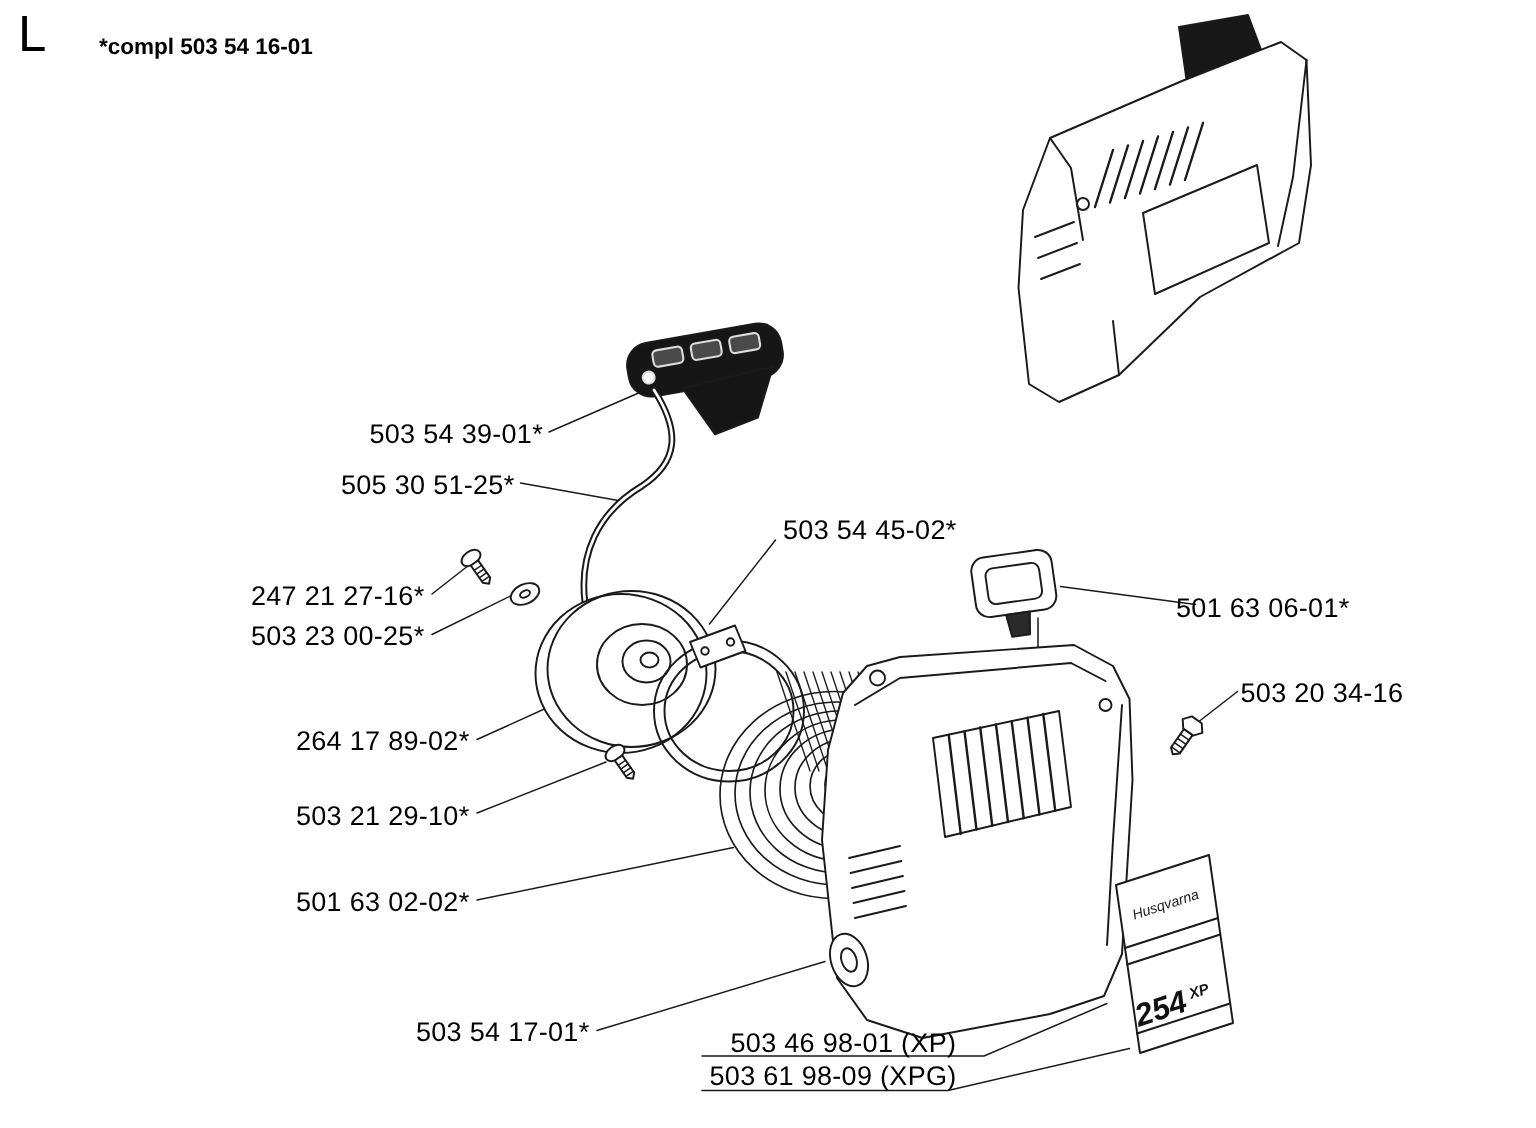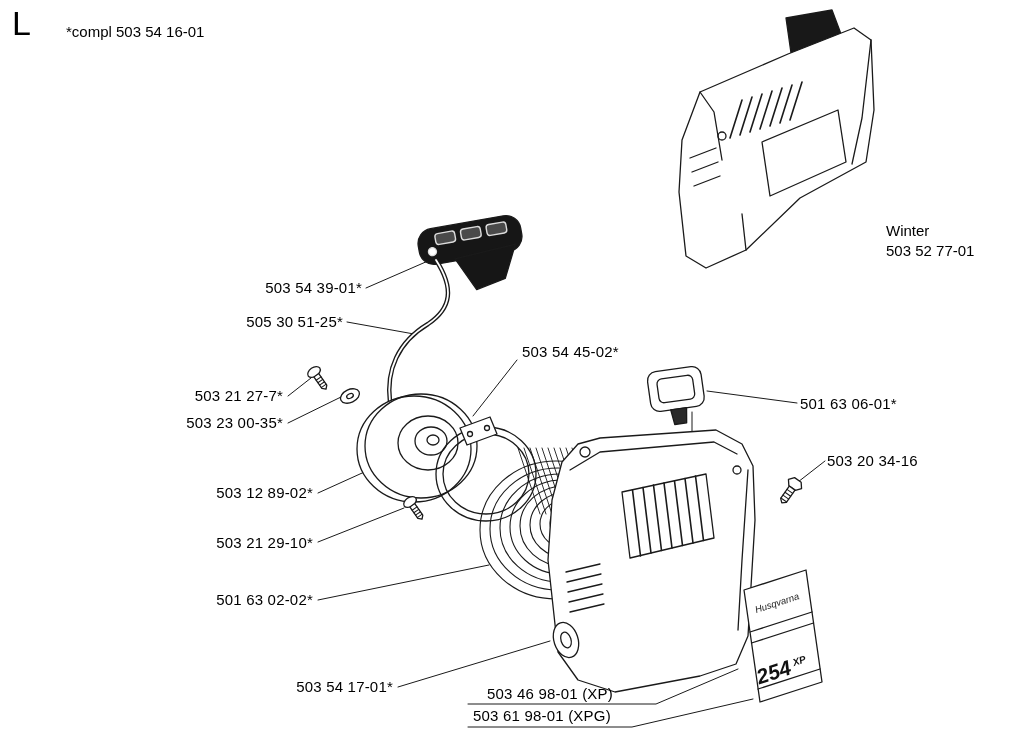--- a/index.html
+++ b/index.html
@@ -1,21 +1,21 @@
 <!DOCTYPE html>
 <html><head>
 <meta charset="utf-8">
 <style>
   html,body{margin:0;padding:0;background:#fff;}
   .page{position:relative;width:1024px;height:752px;background:#ffffff;
         font-family:"Liberation Sans",sans-serif;color:#000;overflow:hidden;}
   .drawing{position:absolute;left:0;top:0;}
-  .label{position:absolute;font-size:15px;white-space:nowrap;letter-spacing:.2px;}
+  .label{position:absolute;font-size:18px;white-space:nowrap;letter-spacing:.2px;}
   .header-letter{position:absolute;left:12px;top:4px;font-size:34px;font-weight:400;}
-  .compl{position:absolute;left:66px;top:23px;font-size:15px;font-weight:normal;}
+  .compl{position:absolute;left:66px;top:23px;font-size:15px;font-weight:bold;}
   .winter-caption{position:absolute;left:886px;top:221px;font-size:15px;line-height:20px;}
   .winter-caption span{display:block;}
 </style>
 </head>
 <body>
 
 <div class="page">
 
   <svg class="drawing" width="1024" height="752" viewBox="0 0 1024 752">
     <g fill="none" stroke="#1a1a1a" stroke-width="1.3" stroke-linejoin="round" stroke-linecap="round">
@@ -145,32 +145,28 @@
         <text x="778" y="606" transform="rotate(-18 778 606)" font-size="9.5" font-style="italic" fill="#1a1a1a" stroke="none" text-anchor="middle">Husqvarna</text>
         <text x="776" y="679" transform="rotate(-18 776 679)" font-size="21" font-weight="bold" font-style="italic" fill="#111111" stroke="none" text-anchor="middle">254</text>
         <text x="794" y="666" transform="rotate(-18 794 666)" font-size="10" font-weight="bold" font-style="italic" fill="#111111" stroke="none">XP</text>
       </g>
     </g>
   </svg>
 
   <div class="header-letter">L</div>
   <div class="compl">*compl 503 54 16-01</div>
 
-  <div class="winter-caption">
-    <span>Winter</span>
-    <span>503 52 77-01</span>
-  </div>
 
   <div class="label" style="right:662px;top:279px;text-align:right">503 54 39-01*</div>
   <div class="label" style="right:681px;top:313px;text-align:center">505 30 51-25*</div>
   <div class="label" style="left:522px;top:343px">503 54 45-02*</div>
-  <div class="label" style="right:741px;top:387px;text-align:right">503 21 27-7*</div>
-  <div class="label" style="right:741px;top:414px;text-align:right">503 23 00-35*</div>
-  <div class="label" style="left:800px;top:395px">501 63 06-01*</div>
+  <div class="label" style="right:741px;top:387px;text-align:right">247 21 27-16*</div>
+  <div class="label" style="right:741px;top:414px;text-align:right">503 23 00-25*</div>
+  <div class="label" style="left:784px;top:395px">501 63 06-01*</div>
   <div class="label" style="left:827px;top:452px">503 20 34-16</div>
-  <div class="label" style="right:711px;top:484px;text-align:right">503 12 89-02*</div>
+  <div class="label" style="right:711px;top:484px;text-align:right">264 17 89-02*</div>
   <div class="label" style="right:711px;top:534px;text-align:left">503 21 29-10*</div>
   <div class="label" style="right:711px;top:591px;text-align:right">501 63 02-02*</div>
   <div class="label" style="right:631px;top:678px;text-align:right">503 54 17-01*</div>
   <div class="label" style="left:487px;top:685px">503 46 98-01 (XP)</div>
-  <div class="label" style="left:473px;top:707px">503 61 98-01 (XPG)</div>
+  <div class="label" style="left:473px;top:707px">503 61 98-09 (XPG)</div>
 
 </div>
 
 </body></html>

